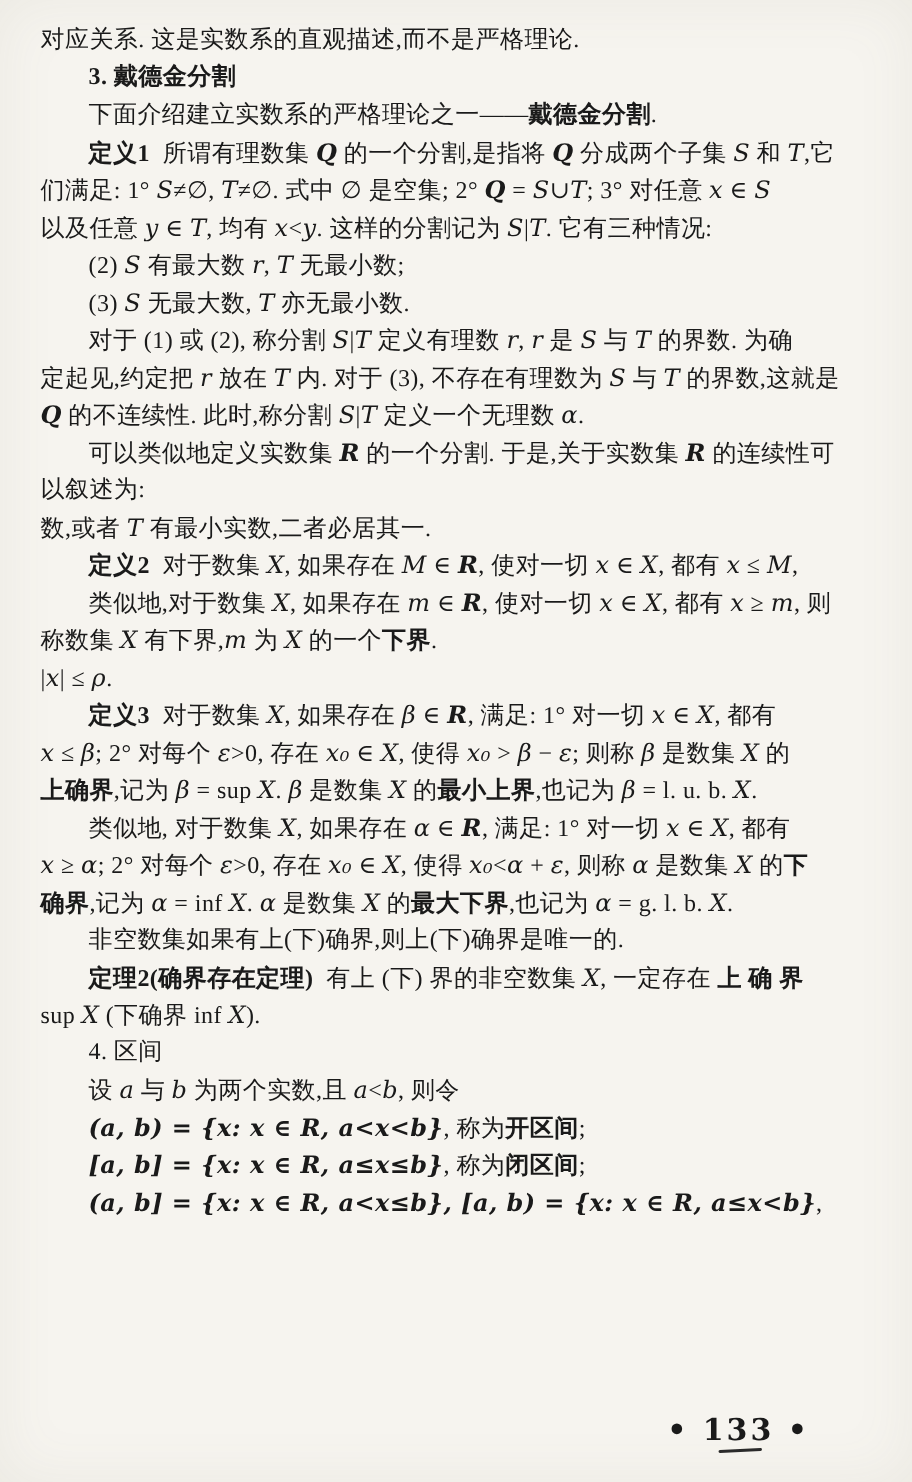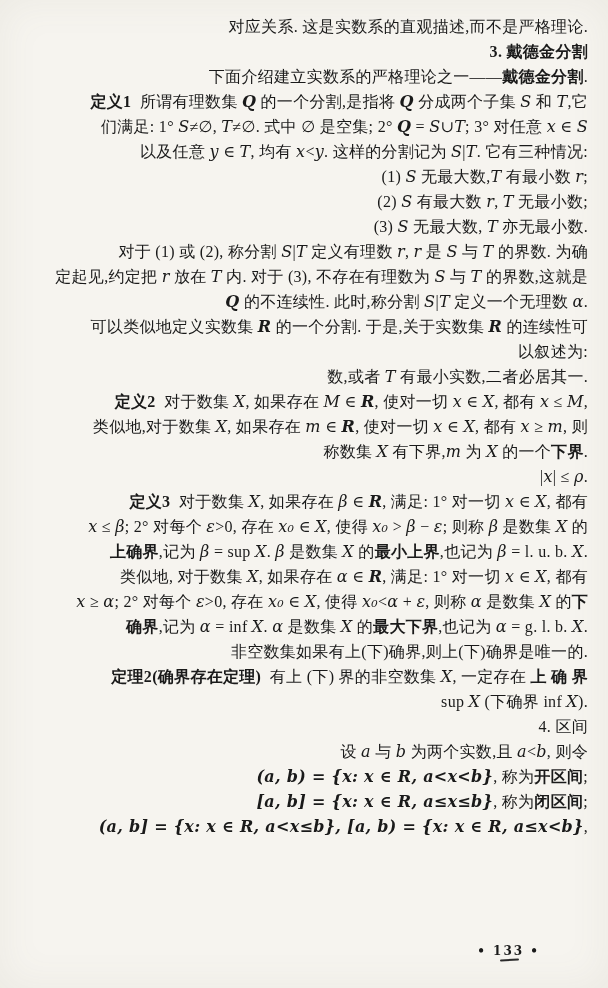--- a/index.html
+++ b/index.html
@@ -15,21 +15,20 @@
     color: #1a1a1a;
     font-family: "Liberation Serif", "DejaVu Serif", serif;
     overflow: hidden;
     box-shadow: inset 0 0 40px rgba(120,110,95,0.08);
   }
   .text-body {
     position: absolute;
     top: 14px;
     left: 27px;
     right: 20px;
-    text-align: right;
   }
   .line {
     font-size: 16px;
     line-height: 25px;
     height: 25px;
     white-space: pre;
     letter-spacing: 0.3px;
   }
   .line.indent {
     padding-left: 32px;
@@ -45,21 +44,21 @@
     font-weight: bold;
     font-family: "DejaVu Serif", "Liberation Serif", serif;
   }
   .footer {
     position: absolute;
     top: 941px;
     right: 68px;
   }
   .pnum {
     position: relative;
-    font-size: 12px;
+    font-size: 20px;
     font-weight: bold;
     letter-spacing: 2px;
     font-family: "DejaVu Serif", "Liberation Serif", serif;
   }
   .pnum::after {
     content: "";
     position: absolute;
     left: 36%;
     bottom: -3px;
     width: 30%;
@@ -73,21 +72,20 @@
 <body>
 
 <div class="page">
   <div class="text-body">
       <div class="line"><span class="seg-n">对应关系. 这是实数系的直观描述,而不是严格理论.</span></div>
       <div class="line indent"><span class="seg-b">3. 戴德金分割</span></div>
       <div class="line indent"><span class="seg-n">下面介绍建立实数系的严格理论之一——</span><span class="seg-b">戴德金分割</span><span class="seg-n">.</span></div>
       <div class="line indent"><span class="seg-b">定义1</span><span class="seg-n">  所谓有理数集 </span><span class="seg-mb">Q</span><span class="seg-n"> 的一个分割,是指将 </span><span class="seg-mb">Q</span><span class="seg-n"> 分成两个子集 </span><span class="seg-m">S</span><span class="seg-n"> 和 </span><span class="seg-m">T</span><span class="seg-n">,它</span></div>
       <div class="line"><span class="seg-n">们满足: 1° </span><span class="seg-m">S</span><span class="seg-n">≠∅, </span><span class="seg-m">T</span><span class="seg-n">≠∅. 式中 ∅ 是空集; 2° </span><span class="seg-mb">Q</span><span class="seg-n"> = </span><span class="seg-m">S</span><span class="seg-n">∪</span><span class="seg-m">T</span><span class="seg-n">; 3° 对任意 </span><span class="seg-m">x</span><span class="seg-n"> ∈ </span><span class="seg-m">S</span></div>
       <div class="line"><span class="seg-n">以及任意 </span><span class="seg-m">y</span><span class="seg-n"> ∈ </span><span class="seg-m">T</span><span class="seg-n">, 均有 </span><span class="seg-m">x</span><span class="seg-n">&lt;</span><span class="seg-m">y</span><span class="seg-n">. 这样的分割记为 </span><span class="seg-m">S</span><span class="seg-n">|</span><span class="seg-m">T</span><span class="seg-n">. 它有三种情况:</span></div>
-      <div class="line indent"><span class="seg-n">(1) </span><span class="seg-m">S</span><span class="seg-n"> 无最大数,</span><span class="seg-m">T</span><span class="seg-n"> 有最小数 </span><span class="seg-m">r</span><span class="seg-n">;</span></div>
       <div class="line indent"><span class="seg-n">(2) </span><span class="seg-m">S</span><span class="seg-n"> 有最大数 </span><span class="seg-m">r</span><span class="seg-n">, </span><span class="seg-m">T</span><span class="seg-n"> 无最小数;</span></div>
       <div class="line indent"><span class="seg-n">(3) </span><span class="seg-m">S</span><span class="seg-n"> 无最大数, </span><span class="seg-m">T</span><span class="seg-n"> 亦无最小数.</span></div>
       <div class="line indent"><span class="seg-n">对于 (1) 或 (2), 称分割 </span><span class="seg-m">S</span><span class="seg-n">|</span><span class="seg-m">T</span><span class="seg-n"> 定义有理数 </span><span class="seg-m">r</span><span class="seg-n">, </span><span class="seg-m">r</span><span class="seg-n"> 是 </span><span class="seg-m">S</span><span class="seg-n"> 与 </span><span class="seg-m">T</span><span class="seg-n"> 的界数. 为确</span></div>
       <div class="line"><span class="seg-n">定起见,约定把 </span><span class="seg-m">r</span><span class="seg-n"> 放在 </span><span class="seg-m">T</span><span class="seg-n"> 内. 对于 (3), 不存在有理数为 </span><span class="seg-m">S</span><span class="seg-n"> 与 </span><span class="seg-m">T</span><span class="seg-n"> 的界数,这就是</span></div>
       <div class="line"><span class="seg-mb">Q</span><span class="seg-n"> 的不连续性. 此时,称分割 </span><span class="seg-m">S</span><span class="seg-n">|</span><span class="seg-m">T</span><span class="seg-n"> 定义一个无理数 </span><span class="seg-m">α</span><span class="seg-n">.</span></div>
       <div class="line indent"><span class="seg-n">可以类似地定义实数集 </span><span class="seg-mb">R</span><span class="seg-n"> 的一个分割. 于是,关于实数集 </span><span class="seg-mb">R</span><span class="seg-n"> 的连续性可</span></div>
       <div class="line"><span class="seg-n">以叙述为:</span></div>
       <div class="line"><span class="seg-n">数,或者 </span><span class="seg-m">T</span><span class="seg-n"> 有最小实数,二者必居其一.</span></div>
       <div class="line indent"><span class="seg-b">定义2</span><span class="seg-n">  对于数集 </span><span class="seg-m">X</span><span class="seg-n">, 如果存在 </span><span class="seg-m">M</span><span class="seg-n"> ∈ </span><span class="seg-mb">R</span><span class="seg-n">, 使对一切 </span><span class="seg-m">x</span><span class="seg-n"> ∈ </span><span class="seg-m">X</span><span class="seg-n">, 都有 </span><span class="seg-m">x</span><span class="seg-n"> ≤ </span><span class="seg-m">M</span><span class="seg-n">,</span></div>
       <div class="line indent"><span class="seg-n">类似地,对于数集 </span><span class="seg-m">X</span><span class="seg-n">, 如果存在 </span><span class="seg-m">m</span><span class="seg-n"> ∈ </span><span class="seg-mb">R</span><span class="seg-n">, 使对一切 </span><span class="seg-m">x</span><span class="seg-n"> ∈ </span><span class="seg-m">X</span><span class="seg-n">, 都有 </span><span class="seg-m">x</span><span class="seg-n"> ≥ </span><span class="seg-m">m</span><span class="seg-n">, 则</span></div>

